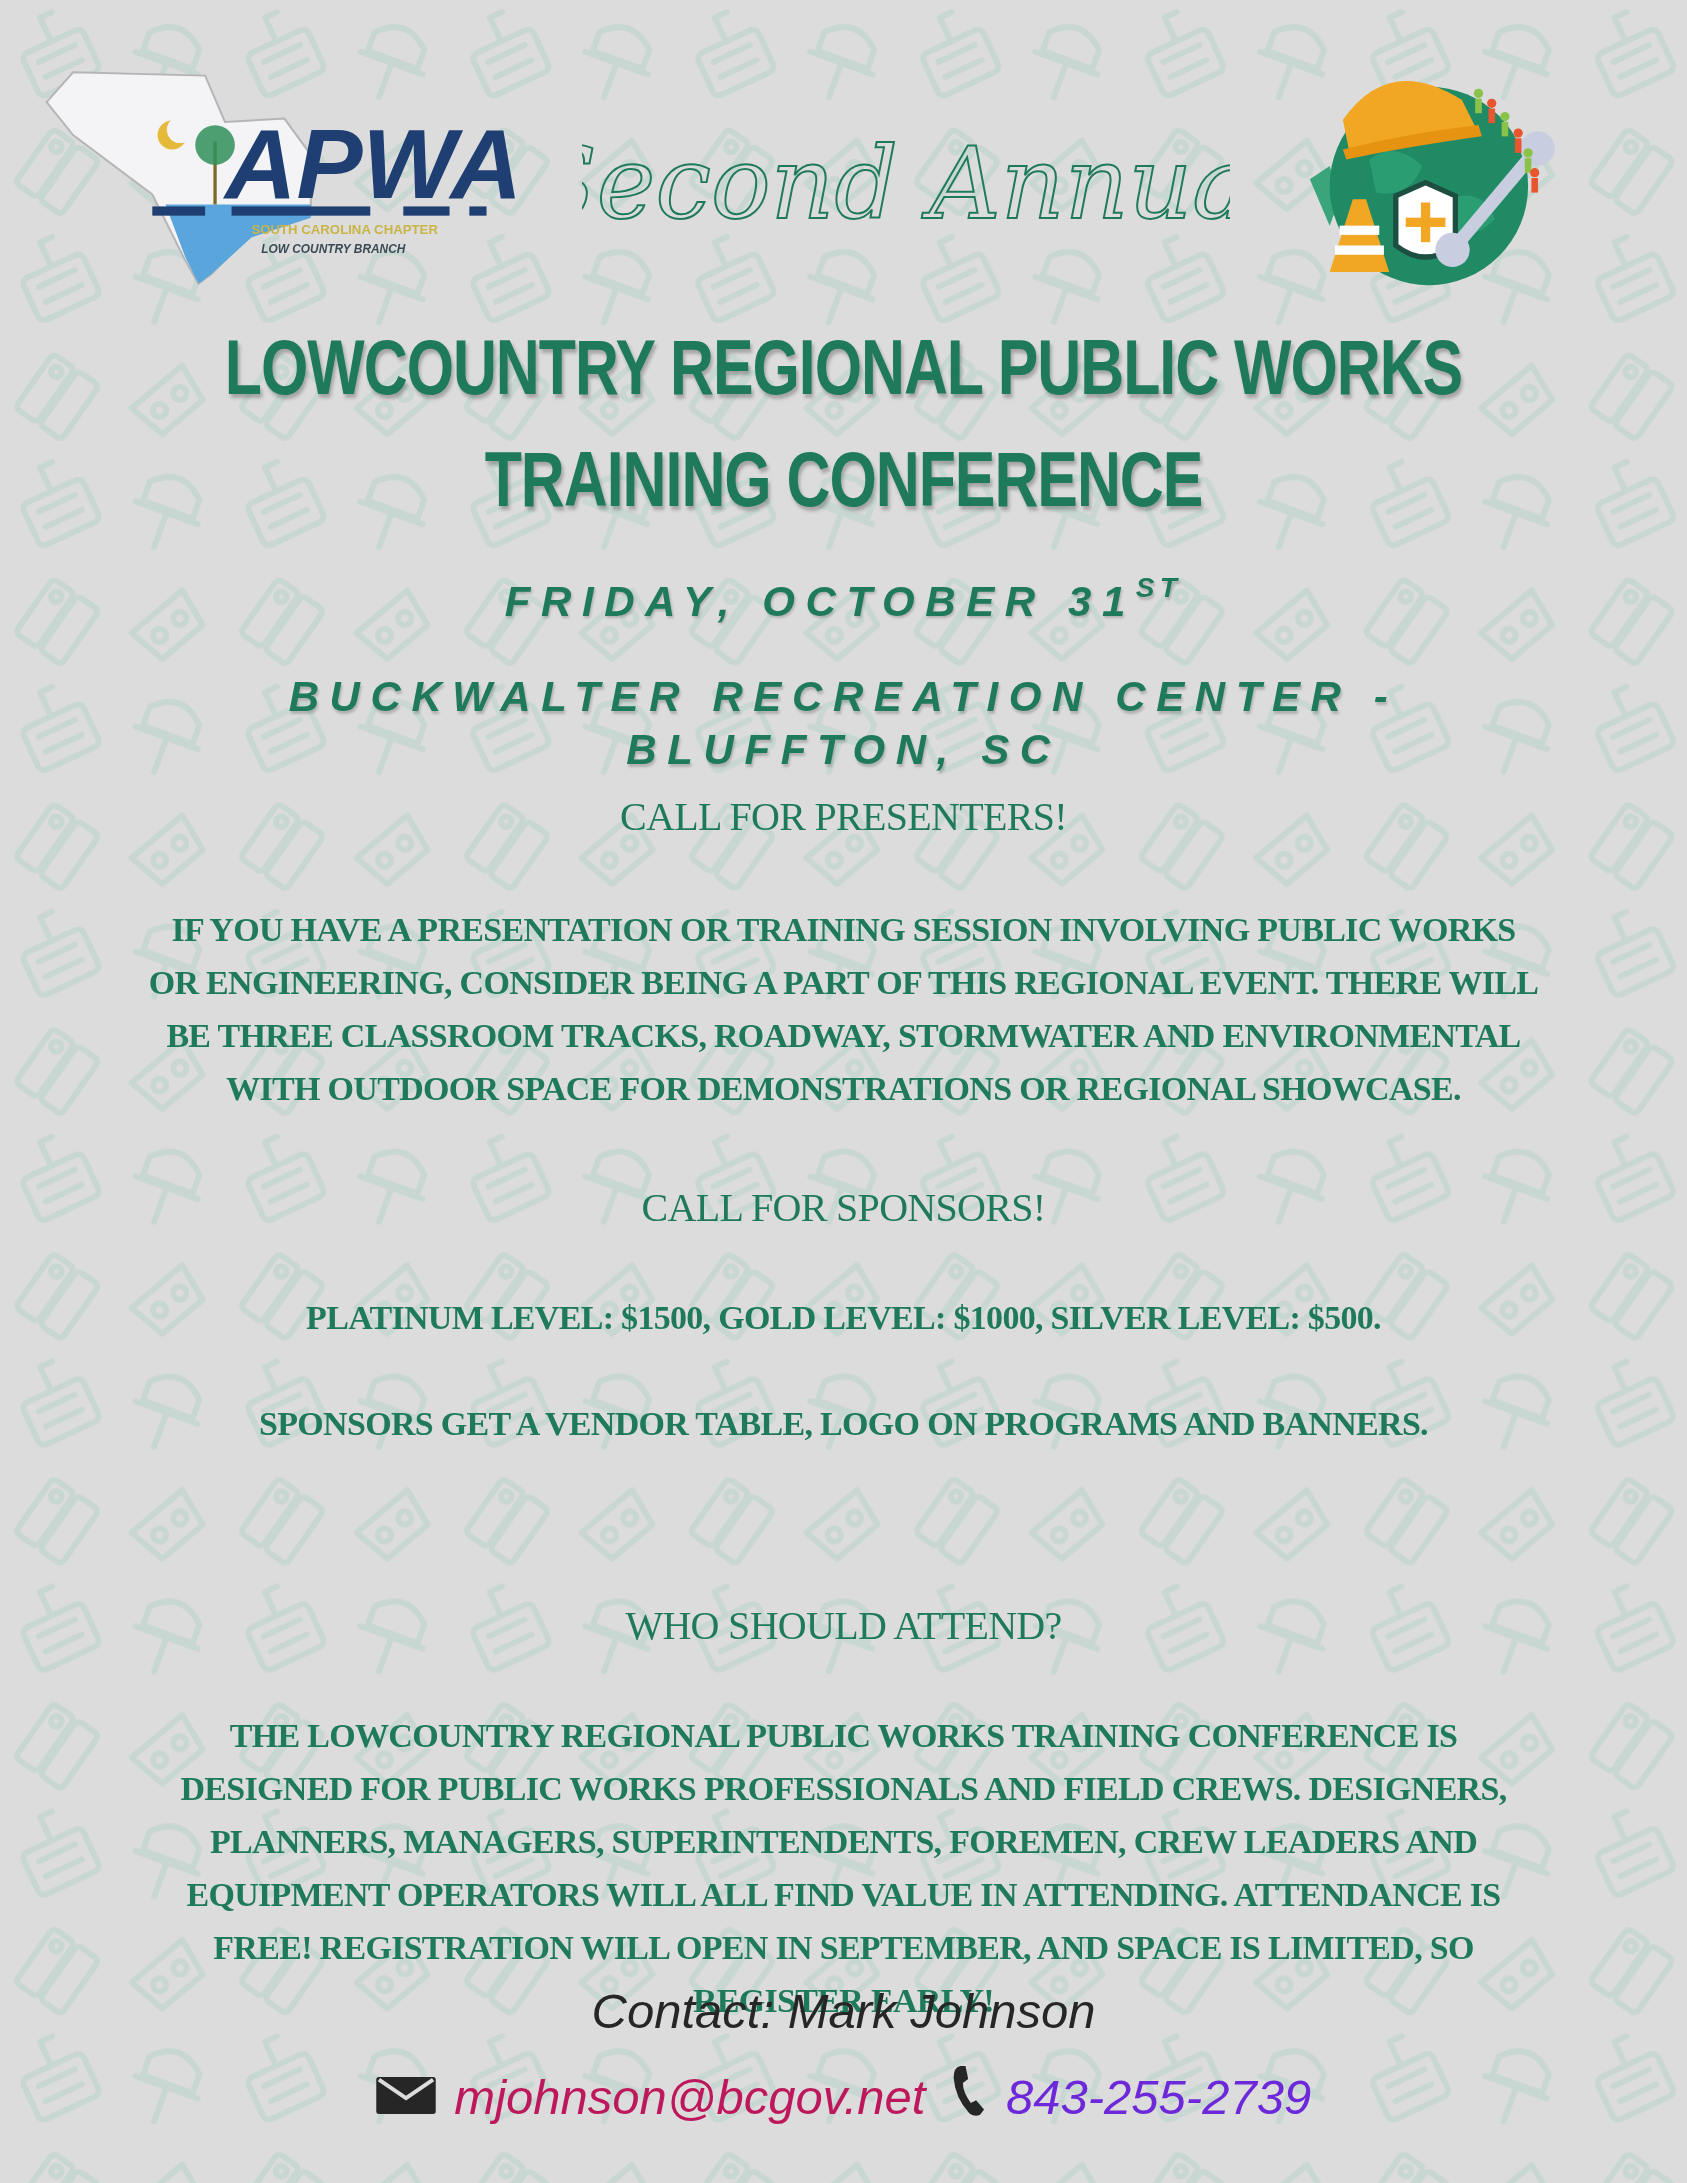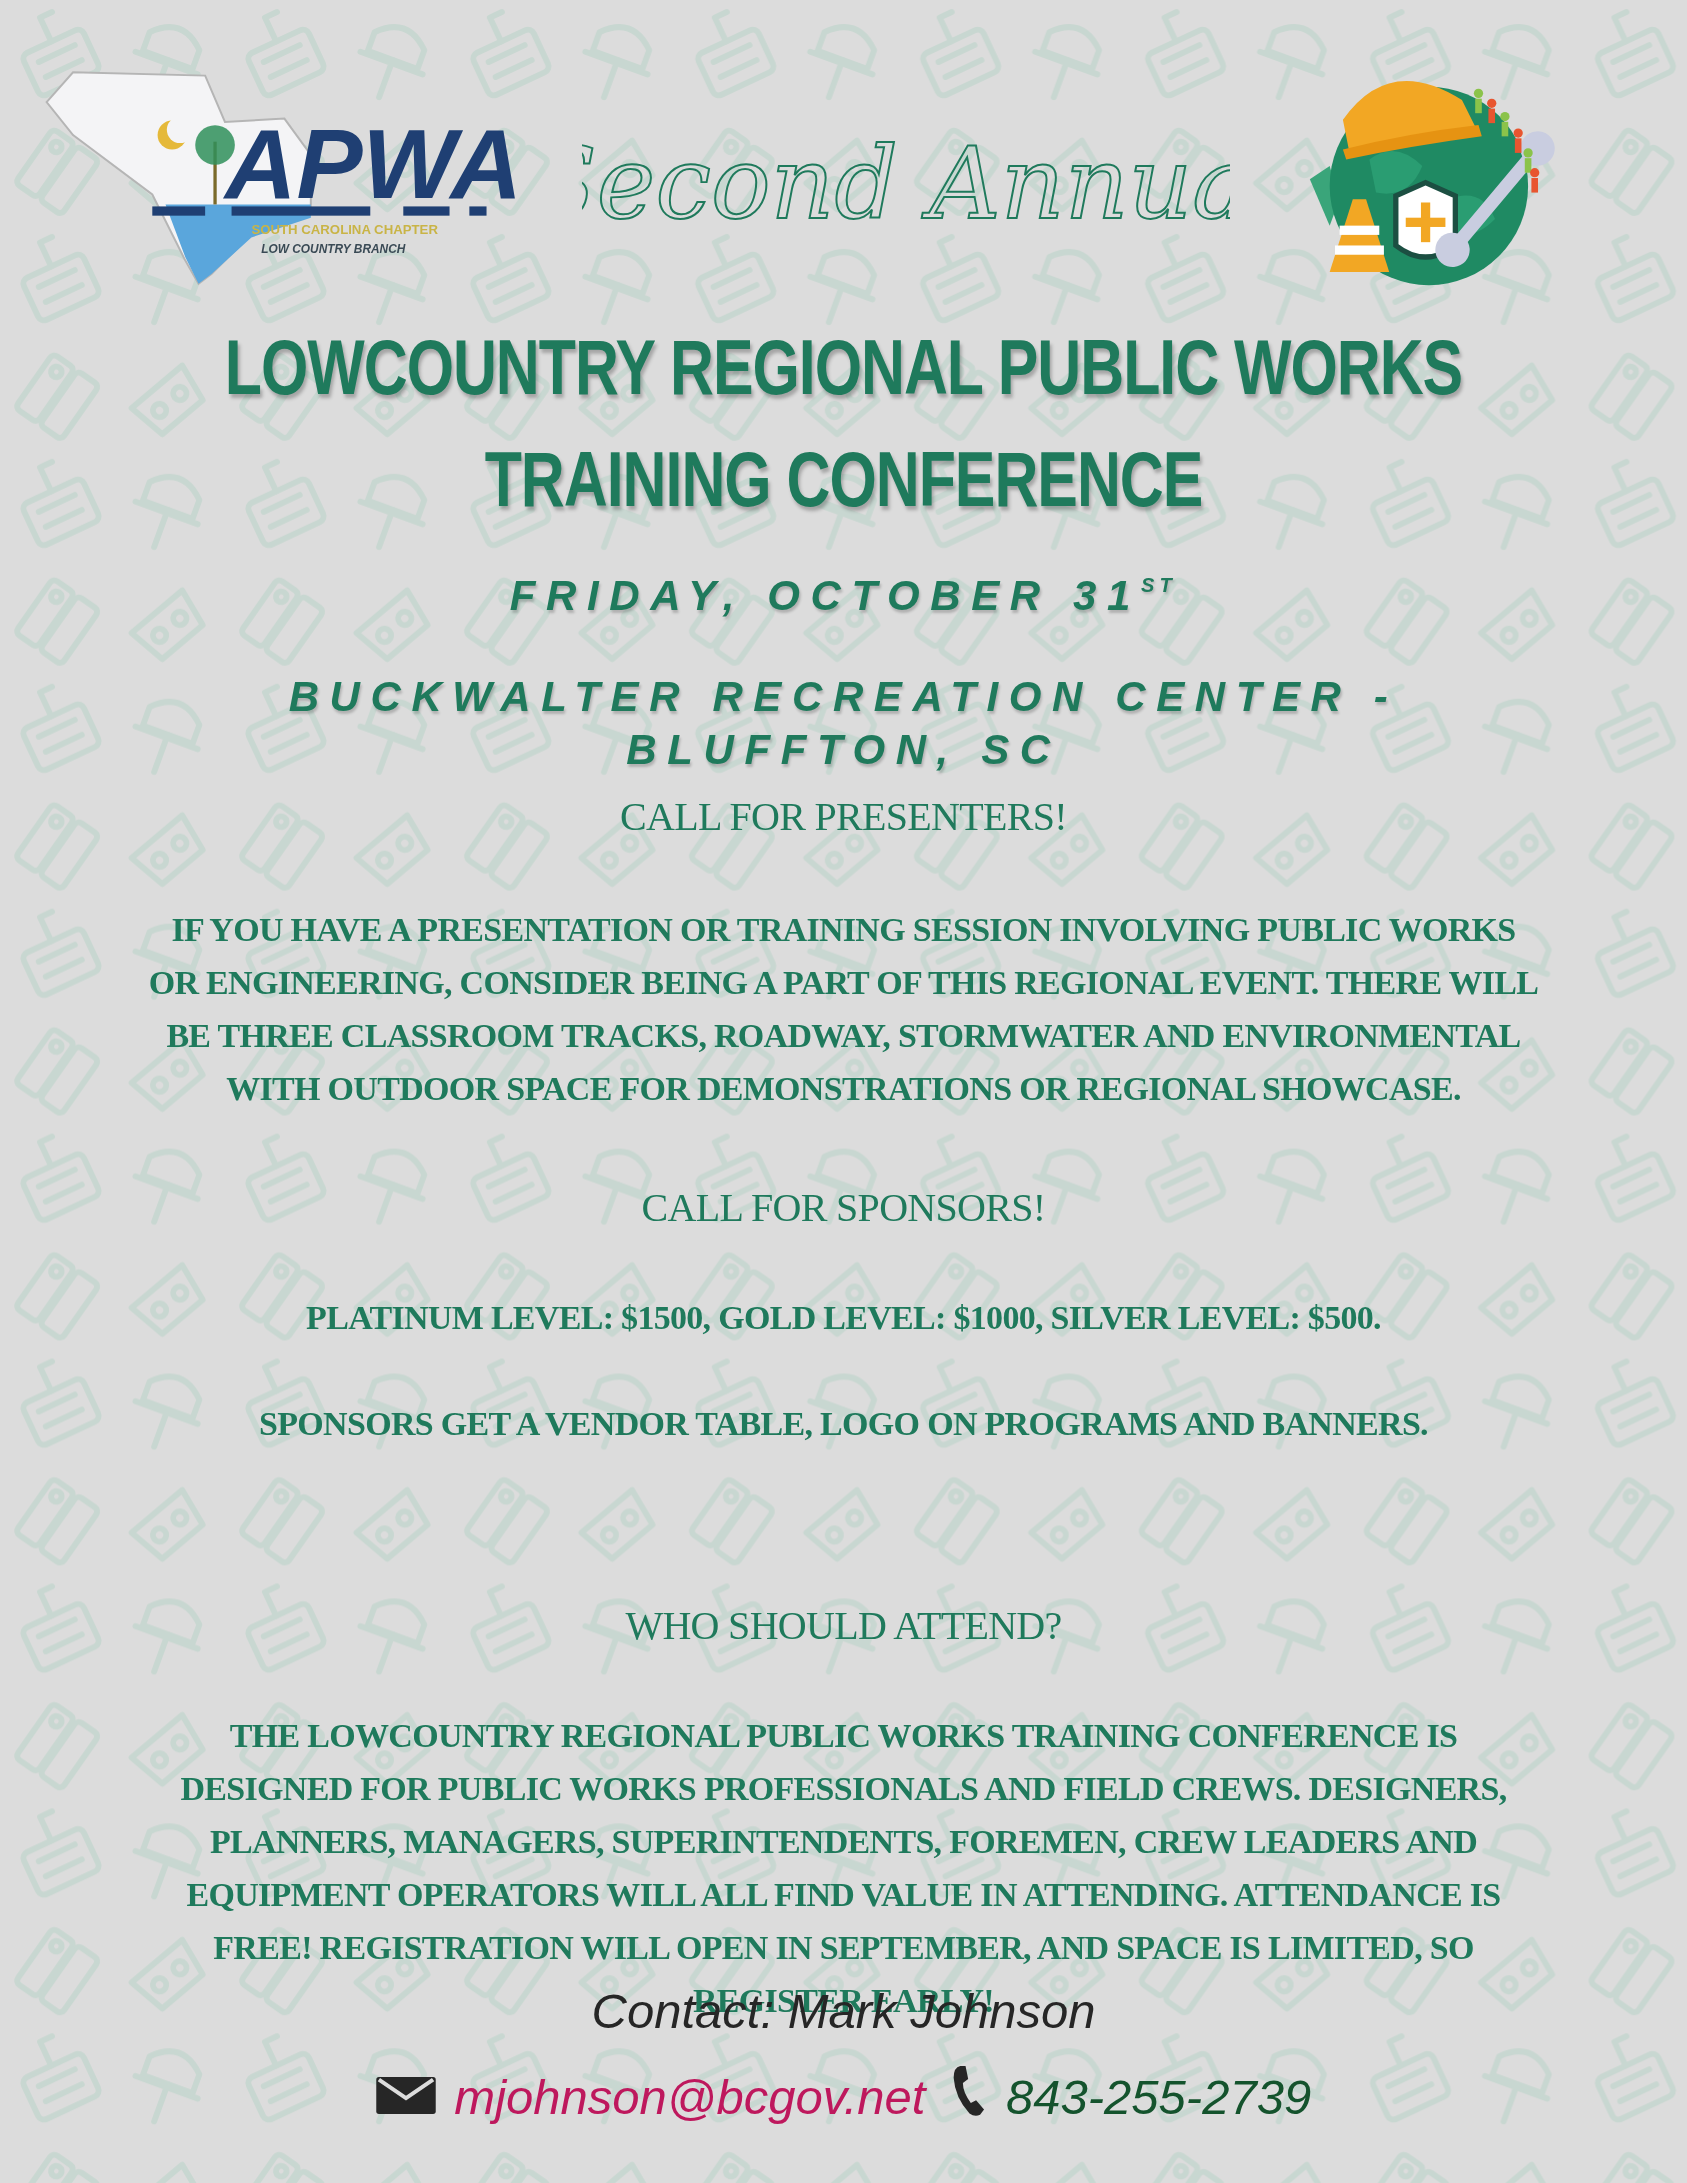--- a/index.html
+++ b/index.html
@@ -6,21 +6,21 @@
   body{width:1687px;height:2183px;background:#dcdcdc;position:relative;overflow:hidden;font-family:"Liberation Serif",serif;}
   .bg-pattern{position:absolute;inset:0;z-index:0;}
   .layer{position:absolute;z-index:1;}
   .center{left:0;width:1687px;text-align:center;}
   .green{color:#1f7a5c;}
   .logo{left:33px;top:36px;width:483px;height:251px;}
   .script{left:582px;top:66px;width:648px;height:218px;}
   .globe{left:1290px;top:26.5px;width:291px;height:265px;}
   .title{font-family:"Liberation Sans",sans-serif;font-weight:bold;font-size:78px;line-height:112px;letter-spacing:-1.3px;transform:scaleX(0.78);transform-origin:center top;text-shadow:2.6px 4px 4px rgba(0,0,0,0.25);}
   .date{font-family:"Liberation Sans",sans-serif;font-weight:bold;font-style:italic;font-size:42px;letter-spacing:10.6px;text-shadow:1.3px 2.6px 2.6px rgba(0,0,0,0.2);}
-  .date sup{font-size:20px;letter-spacing:5.3px;vertical-align:18.5px;}
+  .date sup{font-size:28px;letter-spacing:5.3px;vertical-align:18.5px;}
   .loc{font-family:"Liberation Sans",sans-serif;font-weight:bold;font-style:italic;font-size:42px;letter-spacing:10.6px;line-height:53px;text-shadow:1.3px 2.6px 2.6px rgba(0,0,0,0.2);}
   .head{font-size:40px;transform:scaleY(1.0);letter-spacing:-0.7px;}
   .body{font-size:34px;line-height:53px;letter-spacing:-0.7px;padding:0 40px;box-sizing:border-box;font-weight:bold;}
   .contact{font-family:"Liberation Sans",sans-serif;font-size:49px;color:#262626;font-style:italic;}
   .contact-row{display:flex;justify-content:center;align-items:center;gap:18.5px;}
   .icon{display:inline-block;}
 </style>
 </head>
 <body>
 
@@ -159,16 +159,16 @@
           <rect x="0" y="0" width="90" height="56" rx="4" fill="#262626"></rect>
           <path d="M4 4 L45 32 L86 4" fill="none" stroke="#dcdcdc" stroke-width="6"></path>
         </svg>
     </span>
     <a style="color:#be185d;text-decoration:none;">mjohnson@bcgov.net</a>
     <span class="icon" style="margin-left:6.6px;">
       <svg width="37" height="56" viewBox="0 0 56 84">
           <path d="M14 4 Q4 6 4 22 Q6 52 28 76 Q36 82 44 78 L50 70 L38 56 L30 60 Q18 44 18 30 L26 24 L22 4 Z" fill="#262626"></path>
         </svg>
     </span>
-    <a style="color:#14532d;text-decoration:none;">843-255-2739</a>
+    <a style="color:#6d28d9;text-decoration:none;">843-255-2739</a>
   </div>
 </div>
 
 
 </body></html>

